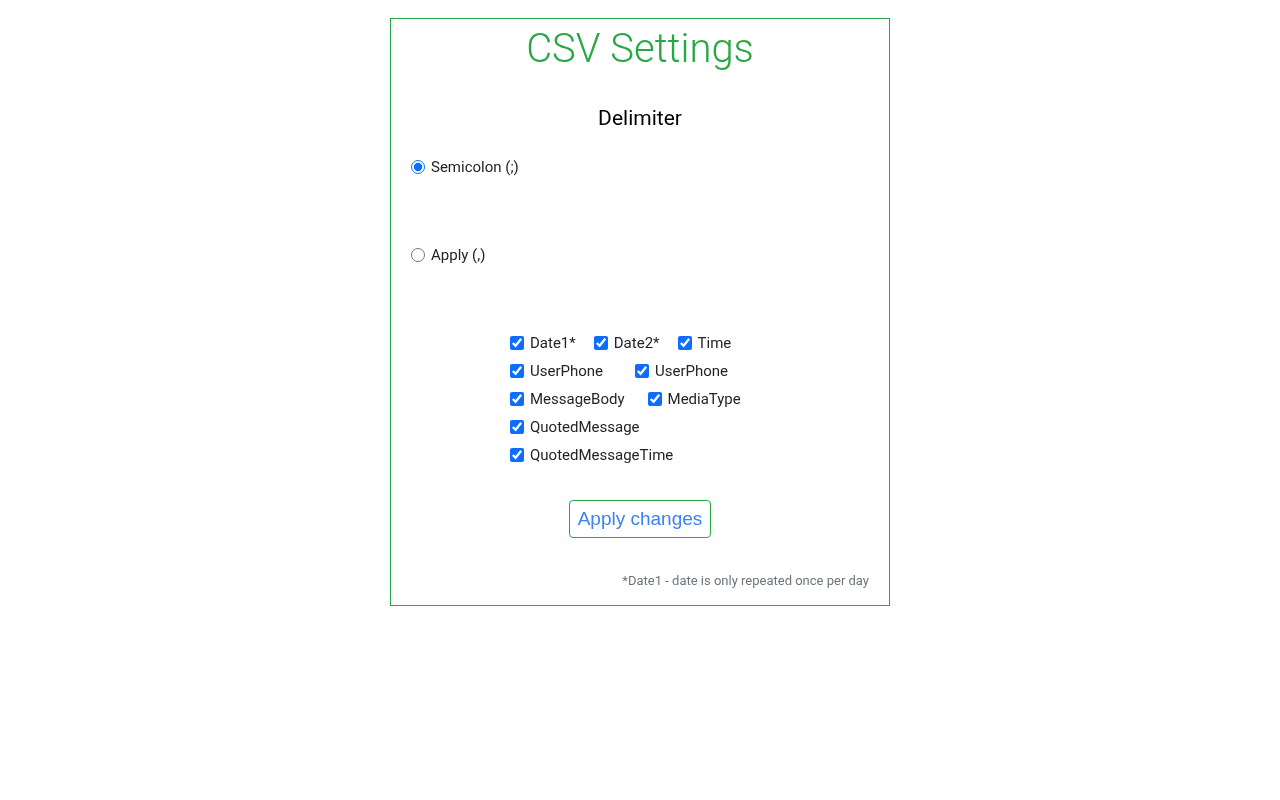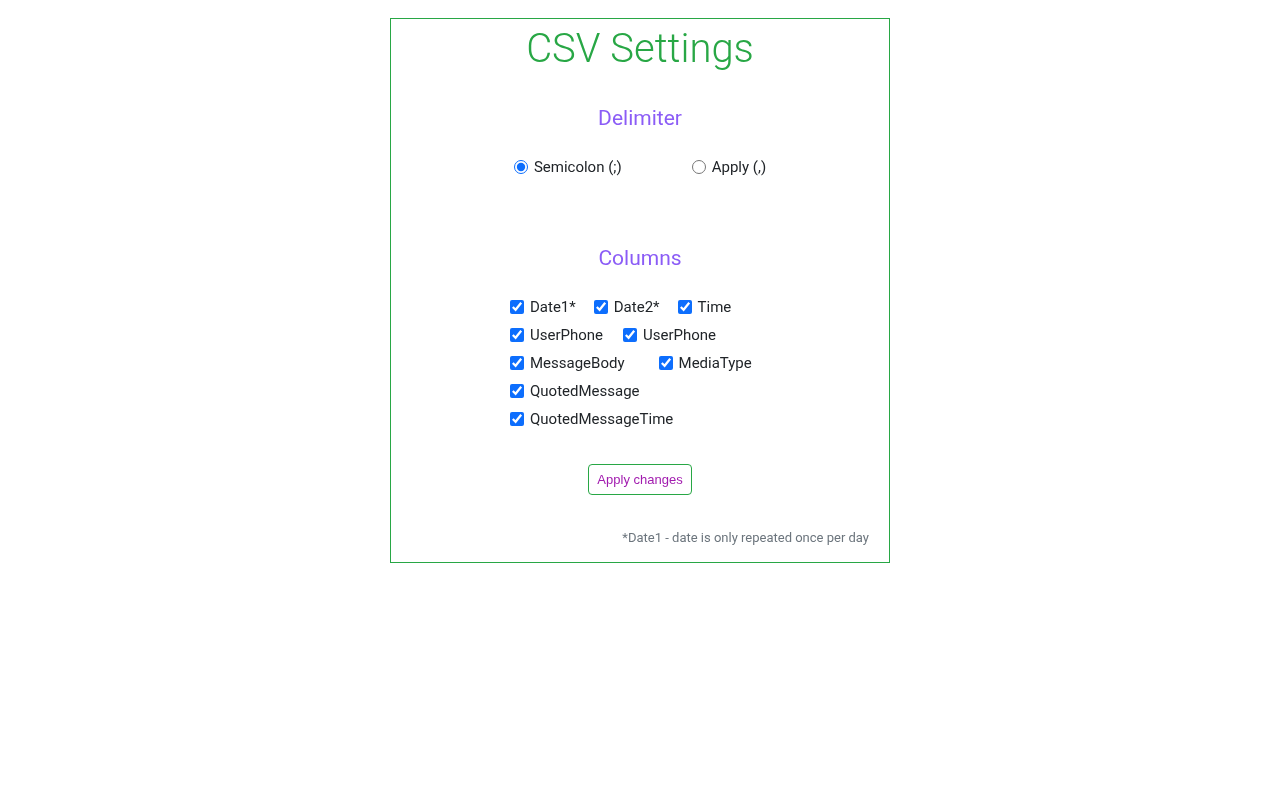--- a/index.html
+++ b/index.html
@@ -26,30 +26,31 @@
     }
     .title {
       font-size: 40px;
       font-weight: 300;
       color: #28a745;
       margin-bottom: 34px;
     }
     .section-heading {
       font-size: 21px;
       font-weight: 400;
-      color: #8b5cf6;
+      color: #000000;
       margin-bottom: 28px;
     }
     .delimiter-row {
       display: flex;
       justify-content: center;
       gap: 70px;
       margin-bottom: 70px;
       font-size: 15px;
       color: #212529;
+      flex-direction: column;
     }
     .radio-item, .check-item {
       display: inline-flex;
       align-items: center;
       gap: 6px;
     }
     .radio-item input[type="radio"] {
       accent-color: #0d6efd;
       width: 14px;
       height: 14px;
@@ -67,25 +68,25 @@
       margin-bottom: 10px;
       flex-wrap: nowrap;
     }
     .check-item input[type="checkbox"] {
       accent-color: #0d6efd;
       width: 14px;
       height: 14px;
     }
     .apply-btn {
       background: #ffffff;
-      color: #a21caf;
+      color: #3b82f6;
       border: 1px solid #28a745;
       border-radius: 4px;
       padding: 7px 8px;
-      font-size: 13px;
+      font-size: 19px;
       cursor: pointer;
       margin-bottom: 34px;
     }
     .footnotes {
       text-align: right;
       font-size: 13px;
       color: #6c757d;
       line-height: 1.45;
       padding-left: 2px;
     }
@@ -103,51 +104,50 @@
     <label class="radio-item">
       <input type="radio" name="delim" checked="" style="">
       <span>Semicolon (;)</span>
     </label>
     <label class="radio-item">
       <input type="radio" name="delim" style="">
       <span>Apply (,)</span>
     </label>
   </div>
 
-  <h2 class="section-heading">Columns</h2>
 
   <div class="columns-block">
 
     <div class="col-row">
       <label class="check-item">
         <input type="checkbox" checked="" style="">
         <span>Date1*</span>
       </label>
       <label class="check-item">
         <input type="checkbox" checked="" style="">
         <span>Date2*</span>
       </label>
       <label class="check-item">
         <input type="checkbox" checked="" style="">
         <span>Time</span>
       </label>
     </div>
 
-    <div class="col-row" style="gap:20px;">
+    <div class="col-row" style="gap:32px;">
       <label class="check-item">
         <input type="checkbox" checked="" style="">
         <span>UserPhone</span>
       </label>
       <label class="check-item">
         <input type="checkbox" checked="" style="">
         <span>UserPhone</span>
       </label>
     </div>
 
-    <div class="col-row" style="gap:34px;">
+    <div class="col-row" style="gap:23px;">
       <label class="check-item">
         <input type="checkbox" checked="" style="">
         <span>MessageBody</span>
       </label>
       <label class="check-item">
         <input type="checkbox" checked="" style="">
         <span>MediaType</span>
       </label>
     </div>
 

